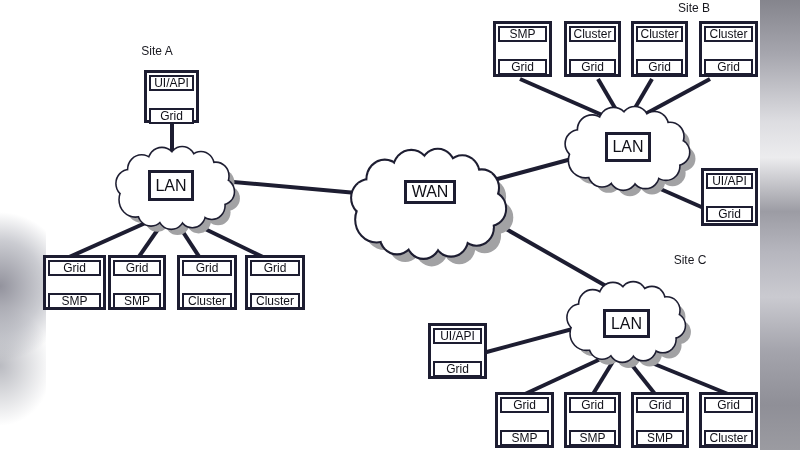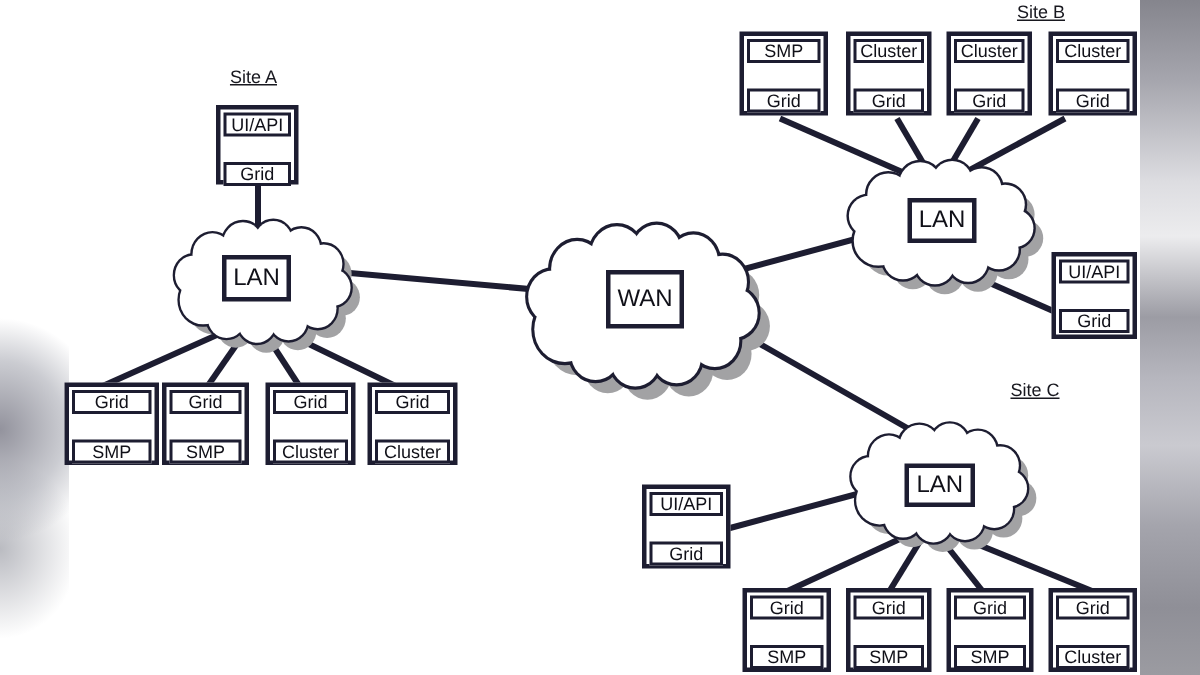--- a/index.html
+++ b/index.html
@@ -32,21 +32,21 @@
     box-sizing:border-box;flex:1;border:2px solid #1d1d31;background:#fff;
     display:flex;align-items:center;justify-content:center;
     font-size:12px;line-height:1;white-space:nowrap;
   }
   
   .netbox{
     position:absolute;box-sizing:border-box;background:#fff;border:3px solid #1d1d31;
     display:flex;align-items:center;justify-content:center;font-size:16px;
   }
   .sitelabel{
-    position:absolute;width:60px;text-align:center;font-size:12px;color:#18181f;text-decoration:underline;
+    position:absolute;width:60px;text-align:center;font-size:12px;color:#18181f;
   }
 </style>
 </head>
 <body>
 
 <div id="stage">
 
   <div class="band-left"></div>
   <div class="band-right"></div>
 
@@ -123,26 +123,26 @@
       <use href="#cloudStroke"></use>
       <use href="#cloudFill" fill="#ffffff"></use>
     </g>
     <g transform="translate(563,284) scale(0.78,0.80)">
       <use href="#cloudFill" transform="translate(8,8)" fill="#a2a2a4"></use>
       <use href="#cloudStroke"></use>
       <use href="#cloudFill" fill="#ffffff"></use>
     </g>
   </svg>
 
-  <div class="sitelabel" style="left:139px;top:44px">Site A</div>
+  <div class="sitelabel" style="left:127px;top:44px">Site A</div>
   <div class="sitelabel" style="left:664px;top:1px">Site B</div>
   <div class="sitelabel" style="left:660px;top:253px">Site C</div>
 
   <div class="netbox" style="left:148px;top:170px;width:46px;height:31px">LAN</div>
-  <div class="netbox" style="left:404px;top:180px;width:52px;height:39px">WAN</div>
+  <div class="netbox" style="left:404px;top:180px;width:52px;height:24px">WAN</div>
   <div class="netbox" style="left:605px;top:132px;width:46px;height:30px">LAN</div>
   <div class="netbox" style="left:603px;top:309px;width:47px;height:29px">LAN</div>
 
   <div class="node" style="left:144px;top:70px;width:55px;height:53px">
     <div class="cell">UI/API</div>
     <div class="cell">Grid</div>
   </div>
   <div class="node" style="left:43px;top:255px;width:63px;height:55px">
     <div class="cell">Grid</div>
     <div class="cell">SMP</div>

